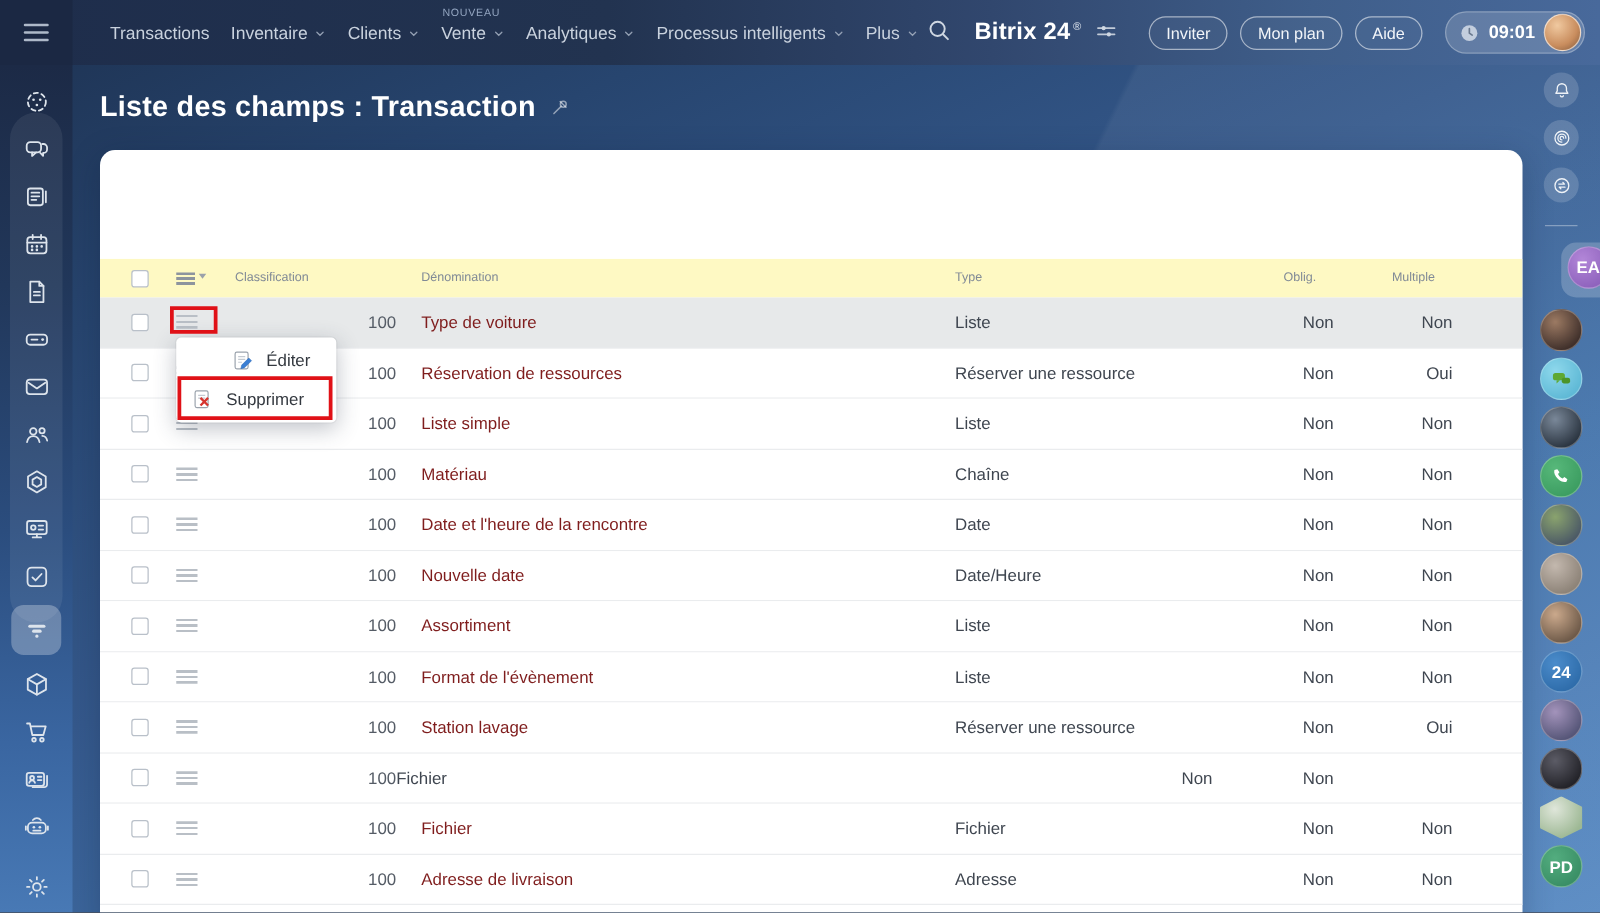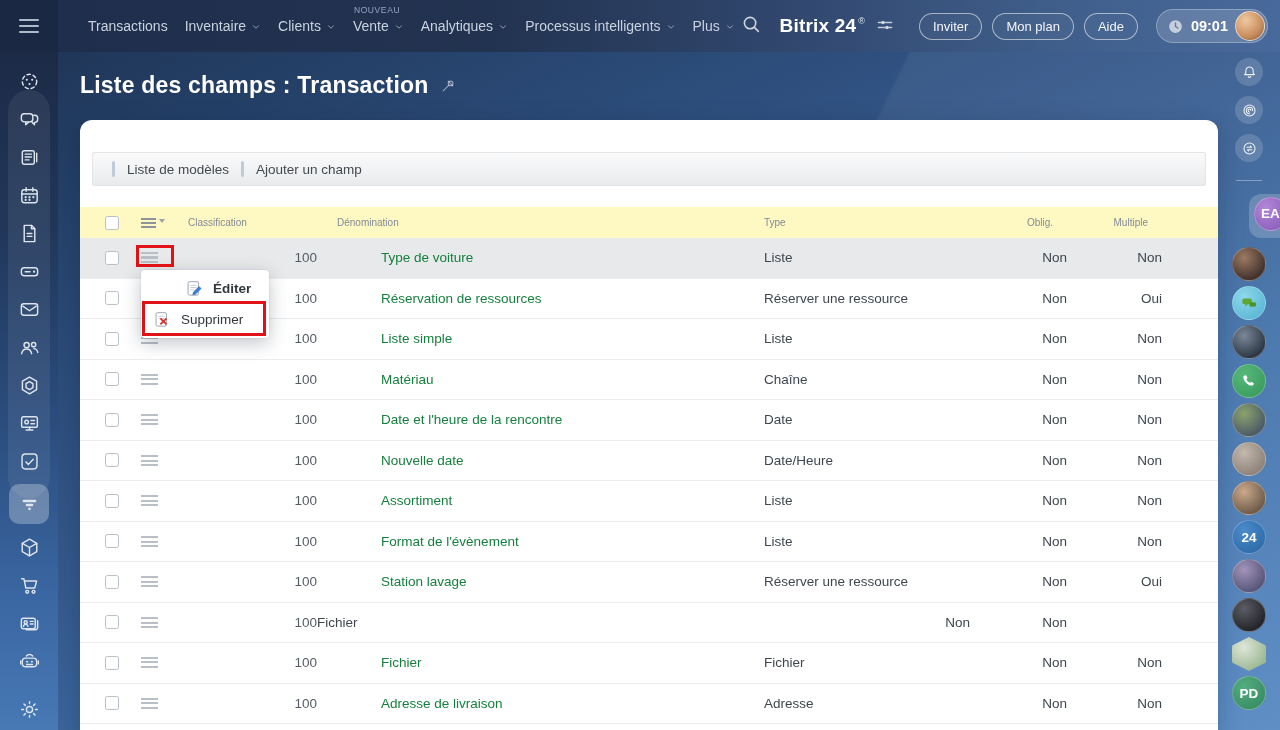--- a/index.html
+++ b/index.html
@@ -71,27 +71,27 @@
   .cell-name-h,.cell-name{padding-left:20px;}
   .num{text-align:right;color:#555c66;}
   .right{text-align:right;color:#3f4650;}
   .thead .right{padding-right:14px;color:#818a96;}
   .cb{width:14px;height:14px;border:1px solid #b9c0c9;border-radius:2.5px;background:#fff;margin-left:25px;display:block;cursor:pointer;}
   .handle{width:17px;height:11px;margin-left:15px;display:block;cursor:grab;
     background:repeating-linear-gradient(#b9bfc6 0 2px,transparent 2px 4.5px);}
   .hmenu{display:flex;align-items:flex-start;margin-left:15px;cursor:pointer;}
   .hmenu .lines{width:15px;height:10px;background:repeating-linear-gradient(#8d949e 0 2px,transparent 2px 4px);}
   .hmenu .tri{width:0;height:0;border-left:3.5px solid transparent;border-right:3.5px solid transparent;border-top:4px solid #9aa1aa;margin:1px 0 0 3px;}
-  a.flink{color:#15803d;text-decoration:none;cursor:pointer;margin-left:44px;}
+  a.flink{color:#7f1d1d;text-decoration:none;cursor:pointer;}
   .tval{color:#3f4650;}
   
   .popup{position:absolute;left:141px;top:270px;width:128px;background:#fff;border-radius:4px;z-index:6;
     box-shadow:0 5px 18px rgba(50,60,80,.30),0 0 0 1px rgba(0,0,0,.04);padding:3px 0;}
   .menu-item{height:31px;display:flex;align-items:center;gap:10px;padding-left:13px;cursor:pointer;font-size:13.5px;color:#33383f;}
-  .menu-item.bold{font-weight:700;padding-left:45px;}
+  .menu-item.bold{font-weight:400;padding-left:45px;}
   .menu-item svg{width:17px;height:17px;flex:none;}
   
   .redbox{position:absolute;border:3px solid #e01117;z-index:7;pointer-events:none;}
   .redbox.b1{left:136px;top:245px;width:38px;height:22px;}
   .redbox.b2{left:142px;top:301px;width:124px;height:35px;}
 </style>
 </head>
 <body>
 
 <div class="stage">
@@ -328,26 +328,20 @@
       <h1>Liste des champs : Transaction</h1>
       <span class="pin">
         <svg viewBox="0 0 24 24" fill="none" stroke-width="1.6" stroke-linecap="round">
             <circle cx="15.5" cy="8.5" r="3.1"></circle>
             <path d="M13.2 10.8L5.5 18.5M12.2 5.6l6.2 6.2"></path>
           </svg>
       </span>
     </div>
 
     <div class="card">
-      <div class="toolbar">
-          <div class="tb-sep"></div>
-          <div class="tb-item">Liste de modèles</div>
-          <div class="tb-sep"></div>
-          <div class="tb-item">Ajouter un champ</div>
-        </div>
 
       <div class="tablewrap">
         <div class="thead">
           <span class="cb"></span>
           <span class="hmenu">
               <span class="lines"></span>
               <span class="tri"></span>
             </span>
           <div style="padding-left:2px;">Classification</div>
           <div class="cell-name-h">Dénomination</div>

